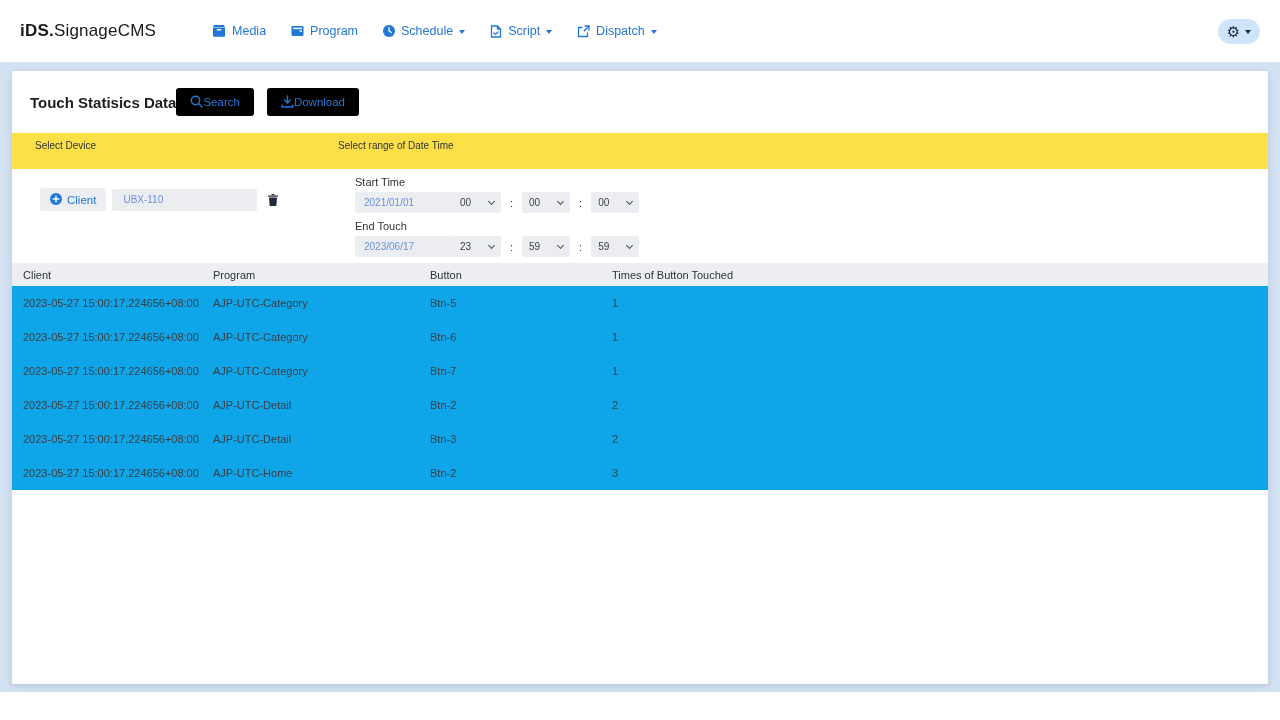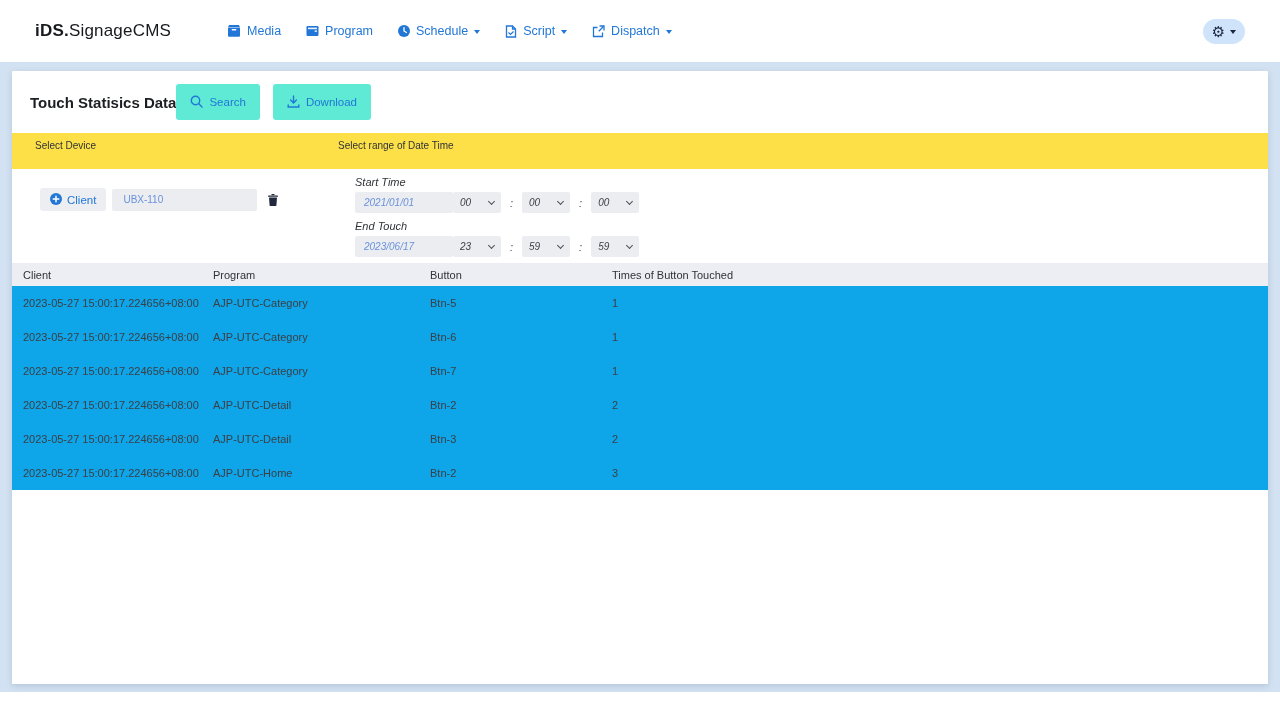--- a/index.html
+++ b/index.html
@@ -1,59 +1,59 @@
 <!DOCTYPE html>
 <html><head>
 <meta charset="utf-8">
 <style>
   * { margin:0; padding:0; box-sizing:border-box; }
   html,body { width:1280px; height:720px; overflow:hidden; background:#ffffff;
     font-family:"Liberation Sans","DejaVu Sans",sans-serif; }
 
   
-  .topbar { height:62px; background:#ffffff; display:flex; align-items:center; padding:0 35px; }
+  .topbar { height:62px; background:#ffffff; display:flex; align-items:center; padding:0 20px; }
   .brand { font-size:17px; color:#17191c; letter-spacing:.2px; white-space:nowrap; }
   .brand .b { font-weight:bold; }
   .nav { display:flex; align-items:center; gap:25px; margin-left:56px; }
   .nav-item { display:flex; align-items:center; gap:6px; color:#2277d6; font-size:12.5px; cursor:pointer; }
   .nav-item svg { display:block; }
   .caret { width:0; height:0; border-left:3.5px solid transparent; border-right:3.5px solid transparent;
            border-top:4px solid #2277d6; margin-top:2px; }
   .settings-pill { margin-left:auto; width:42px; height:25px; border-radius:13px; background:#cfe4fa;
            display:flex; align-items:center; justify-content:center; gap:5px; cursor:pointer; }
   .gear-glyph { font-size:15px; color:#1b2440; line-height:1; }
   .caret.dark { border-top-color:#1b2440; border-left-width:3px; border-right-width:3px; }
 
   
   .page-bg { height:630px; background:#d3e2f2; padding:9px 12px 0 12px; }
   .card { width:1256px; height:613px; background:#ffffff; border-radius:1px;
           box-shadow:0 2px 6px rgba(60,80,120,.20); position:relative; }
 
   .card-head { height:62px; display:flex; align-items:center; justify-content:flex-start; padding:0 18px; }
   .page-title { font-size:15px; font-weight:bold; color:#1c1e21; }
   .actions { display:flex; gap:13px; }
-  .act-btn { height:36px; padding:0 14px; background:#5eead4; border:none; border-radius:3px;
-             color:#2277d6; font-size:11.5px; display:flex; align-items:center; gap:6px; cursor:pointer;
+  .act-btn { height:28px; padding:0 14px; background:#000000; border:none; border-radius:3px;
+             color:#2277d6; font-size:11.5px; display:flex; align-items:center; cursor:pointer;
              font-family:inherit; }
 
   
   .filter-bar { height:36px; background:#fde047; position:relative; font-size:10px; color:#2f3338; }
   .filter-bar .fb-left  { position:absolute; left:23px;  top:0; line-height:26px; }
   .filter-bar .fb-right { position:absolute; left:326px; top:0; line-height:26px; }
 
   .filters { position:relative; height:94px; }
   .device-controls { position:absolute; left:28px; top:19px; display:flex; align-items:center; }
   .client-btn { height:23px; padding:0 10px; background:#eceef2; border:none; border-radius:3px;
                 color:#2277d6; font-size:11.5px; display:flex; align-items:center; gap:5px; cursor:pointer;
                 font-family:inherit; }
   .device-input { margin-left:6px; width:145px; height:22px; background:#ebedf0; border-radius:2px;
                   color:#6a92dc; font-size:10px; line-height:22px; padding-left:11px; }
   .trash-wrap { margin-left:11px; cursor:pointer; display:flex; }
 
-  .datetime-col { position:absolute; left:343px; top:7px;font-style:italic; }
+  .datetime-col { position:absolute; left:343px; top:7px; }
   .dt-label { font-size:11px; color:#2f3338; margin-bottom:4px; }
   .dt-row { display:flex; align-items:center; margin-bottom:7px; }
   .date-box { width:98px; height:21px; background:#ebedf0; border-radius:2px; color:#6a92dc;
               font-size:10px; line-height:21px; padding-left:9px; cursor:pointer; }
   .sel { width:48px; height:21px; background:#ebedf0; border-radius:2px; display:flex; align-items:center;
          justify-content:space-between; padding:0 7px; font-size:10px; color:#3a3f46; cursor:pointer;text-align:center; }
   .sel:first-of-type { margin-left:21px; }
   .chev { width:5px; height:5px; border-right:1.5px solid #4a4f57; border-bottom:1.5px solid #4a4f57;
           transform:rotate(45deg); margin-top:-2px; }
   .colon { font-size:11px; color:#3a3f46; margin:0 9px; }

